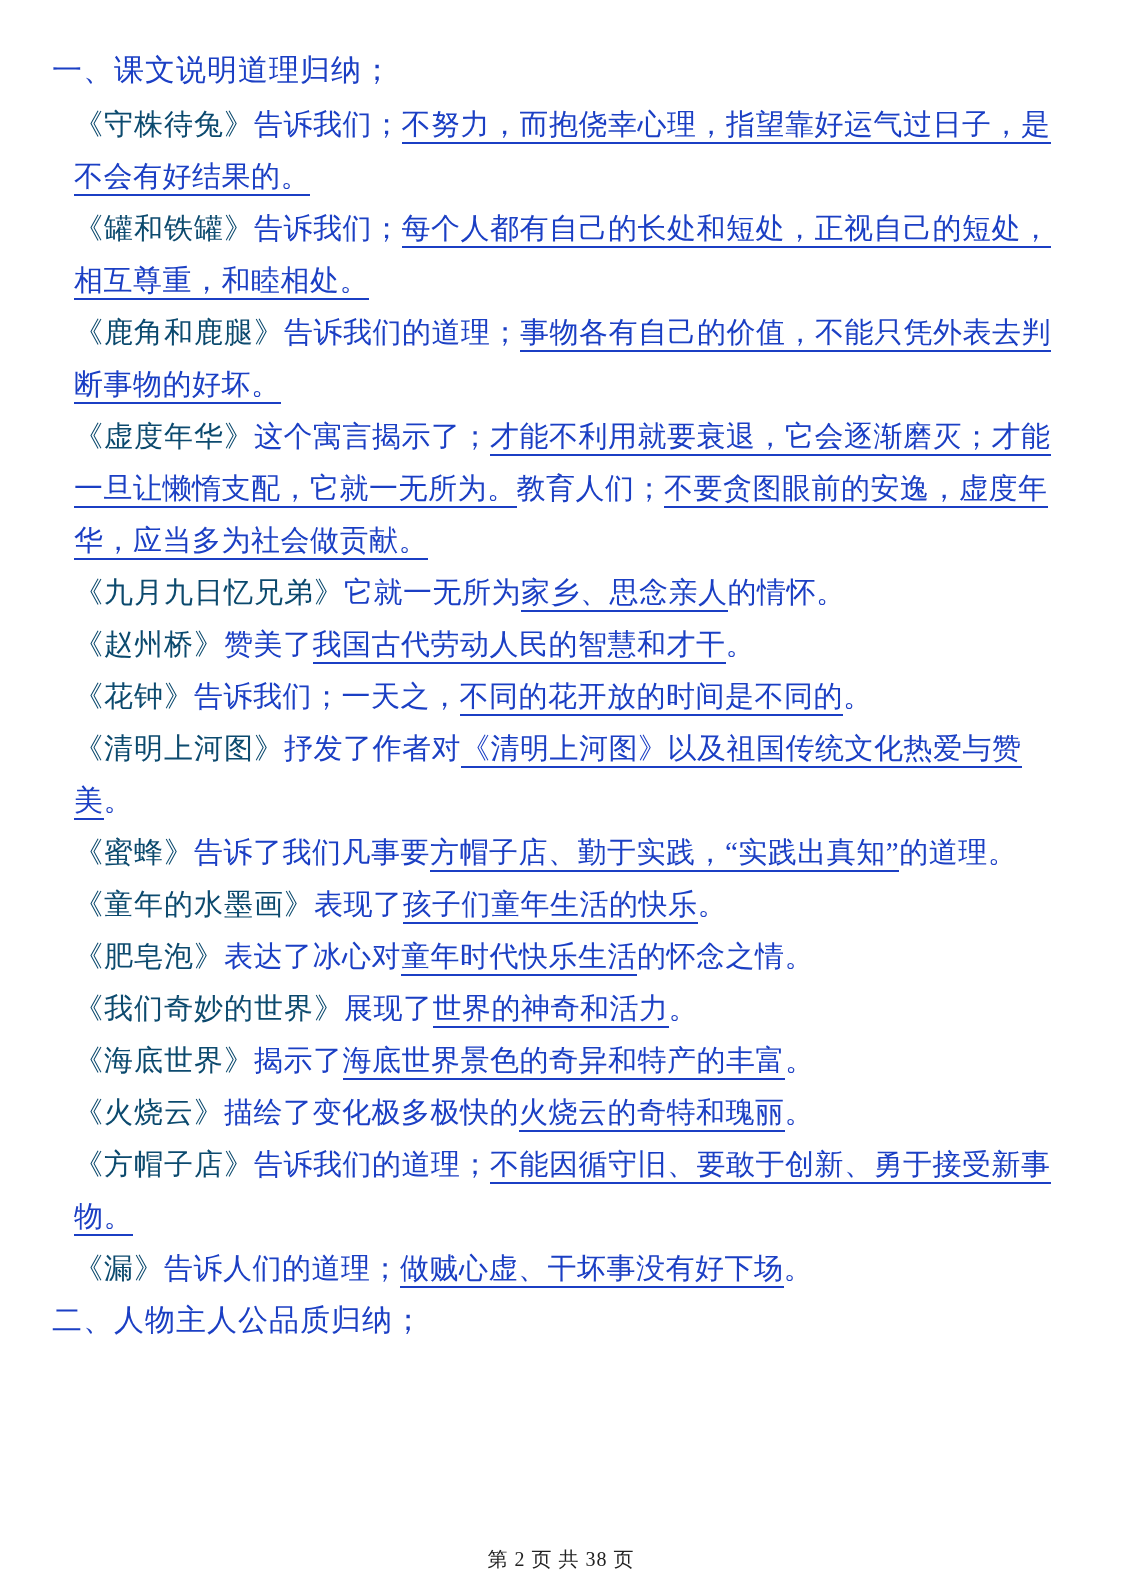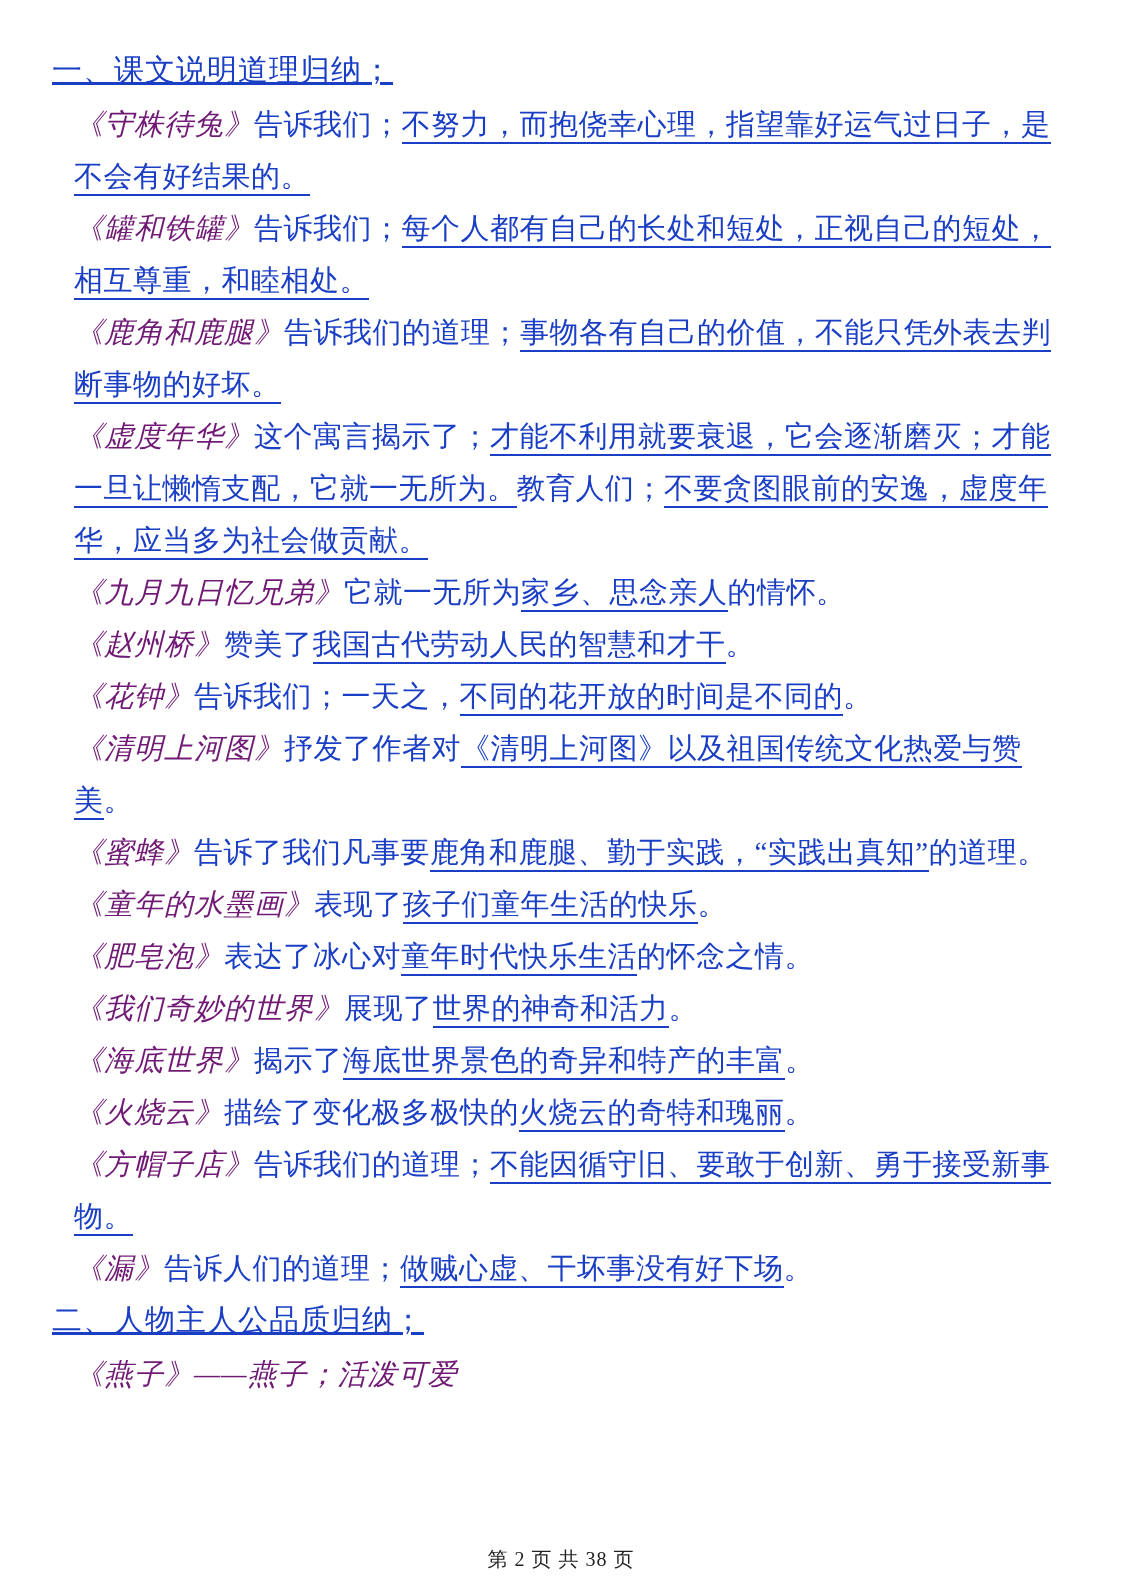--- a/index.html
+++ b/index.html
@@ -22,35 +22,33 @@
     padding: 44px 52px 0 52px;
   }
   .section-heading {
     color: #1b3fc4;
     font-size: 30px;
     line-height: 52px;
     letter-spacing: 1px;
     white-space: nowrap;
     margin: 0;
     font-weight: 500;
-    text-decoration: underline;
   }
   .entry {
     font-size: 29px;
     line-height: 52px;
     letter-spacing: 0.5px;
     color: #1b3fc4;
     margin: 0;
     text-indent: 0;
     padding-left: 22px;
   }
   .title {
-    color: #701a75;
+    color: #0c4a6e;
     letter-spacing: 1px;
-    font-style: italic;
   }
   .plain {
     color: #1b3fc4;
   }
   .ul {
     color: #1b3fc4;
     border-bottom: 2px solid #1b3fc4;
     padding-bottom: 2px;
   }
   .footer {
@@ -103,21 +101,21 @@
 
     <div class="entry">
       <span class="title">《花钟》</span><span class="plain">告诉我们；一天之，</span><span class="ul">不同的花开放的时间是不同的</span><span class="plain">。</span>
     </div>
 
     <div class="entry">
       <span class="title">《清明上河图》</span><span class="plain">抒发了作者对</span><span class="ul">《清明上河图》以及祖国传统文化热爱与赞美</span><span class="plain">。</span>
     </div>
 
     <div class="entry">
-      <span class="title">《蜜蜂》</span><span class="plain">告诉了我们凡事要</span><span class="ul">鹿角和鹿腿、勤于实践，“实践出真知”</span><span class="plain">的道理。</span>
+      <span class="title">《蜜蜂》</span><span class="plain">告诉了我们凡事要</span><span class="ul">方帽子店、勤于实践，“实践出真知”</span><span class="plain">的道理。</span>
     </div>
 
     <div class="entry">
       <span class="title">《童年的水墨画》</span><span class="plain">表现了</span><span class="ul">孩子们童年生活的快乐</span><span class="plain">。</span>
     </div>
 
     <div class="entry">
       <span class="title">《肥皂泡》</span><span class="plain">表达了冰心对</span><span class="ul">童年时代快乐生活</span><span class="plain">的怀念之情。</span>
     </div>
 
@@ -139,21 +137,16 @@
     </div>
 
     <div class="entry">
       <span class="title">《漏》</span><span class="plain">告诉人们的道理；</span><span class="ul">做贼心虚、干坏事没有好下场</span><span class="plain">。</span>
     </div>
 
   </div>
 
   <div class="section-heading">二、人物主人公品质归纳；</div>
 
-  <div class="entries">
-    <div class="entry">
-      <span class="title">《燕子》</span><span class="title">——燕子；活泼可爱</span>
-    </div>
-  </div>
 
   <div class="footer">第 2 页 共 38 页</div>
 
 </div>
 
 </body></html>

